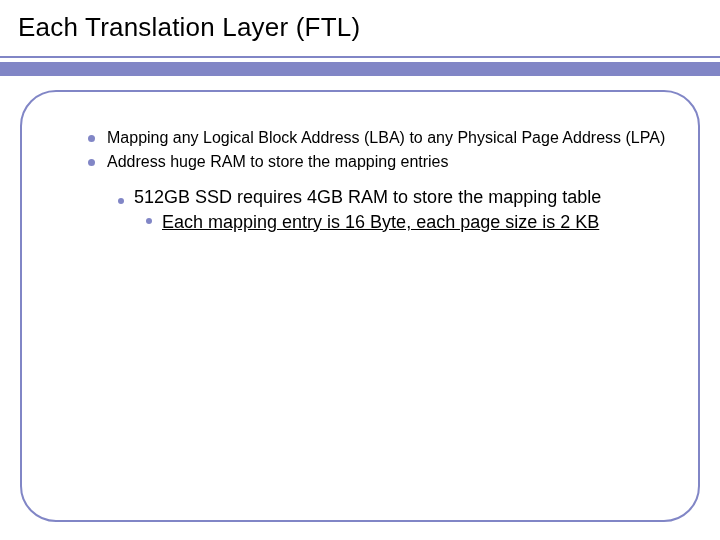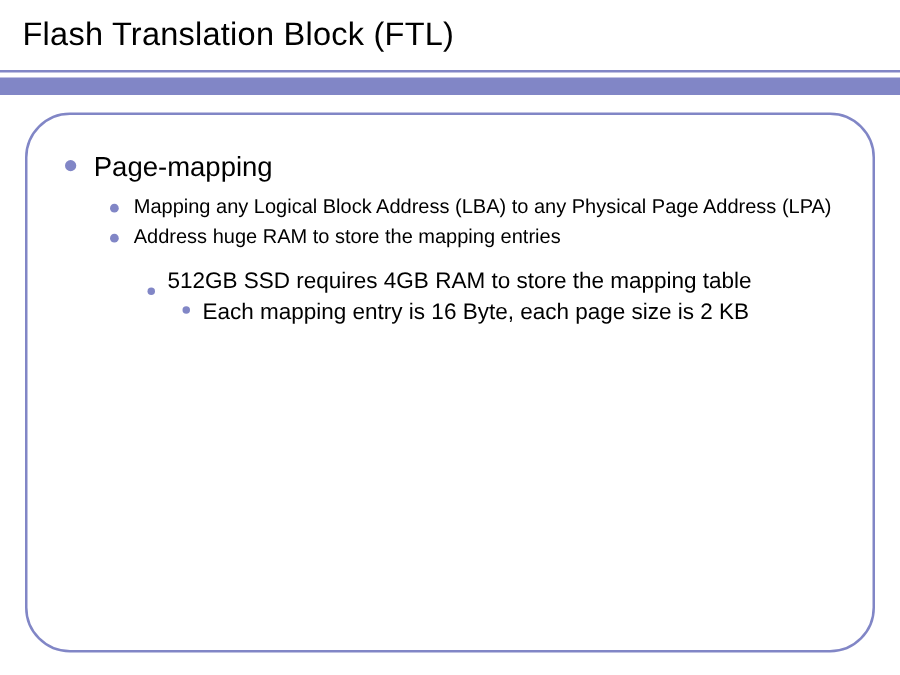--- a/index.html
+++ b/index.html
@@ -70,60 +70,56 @@
   .b2 {
     width: 7px; height: 7px; border-radius: 50%;
     background: #8186c6;
     flex: 0 0 auto;
     margin-top: 7px; margin-right: 12px;
   }
   .t2 { font-size: 16px; color: #000; line-height: 1.28; }
 
   .lvl3 { margin-left: 30px; margin-top: 2px; }
   .lvl3 > li { margin-bottom: 4px; }
-  .lvl3 > li > .row { display: flex; align-items: flex-end; margin-top: 13px; }
+  .lvl3 > li > .row { display: flex; align-items: center; margin-top: 13px; }
   .b3 {
     width: 6px; height: 6px; border-radius: 50%;
     background: #8186c6;
     flex: 0 0 auto;
     margin-top: 7px; margin-right: 10px;
   }
   .t3 { font-size: 18px; color: #000; line-height: 1.28; }
 
-  .lvl4 { margin-left: 28px; margin-top: 2px; }
+  .lvl4 { margin-left: 28px; margin-top: 2px; text-decoration: underline; }
   .lvl4 > li > .row { display: flex; align-items: flex-start; }
   .b4 {
     width: 6px; height: 6px; border-radius: 50%;
     background: #8186c6;
     flex: 0 0 auto;
     margin-top: 7px; margin-right: 10px;
   }
   .t4 { font-size: 18px; color: #000; line-height: 1.28; }
 </style>
 </head>
 <body>
 
 <div class="slide">
 
   <div class="title-area">
-    <div class="title-text">Flash Translation Block (FTL)</div>
+    <div class="title-text">Each Translation Layer (FTL)</div>
   </div>
 
   <div class="divider">
     <div class="thin"></div>
     <div class="thick"></div>
   </div>
 
   <div class="body-wrap">
     <ul class="lvl1">
       <li>
-        <div class="row">
-          <span class="b1"></span>
-          <span class="t1">Page-mapping</span>
-        </div>
 
         <ul class="lvl2">
           <li>
             <div class="row">
               <span class="b2"></span>
               <span class="t2">Mapping any Logical Block Address (LBA) to any Physical Page Address (LPA)</span>
             </div>
           </li>
           <li>
             <div class="row">

